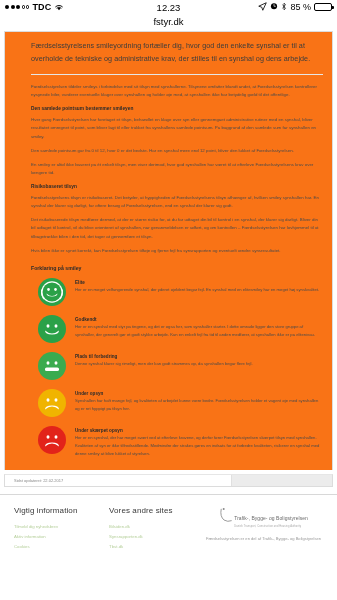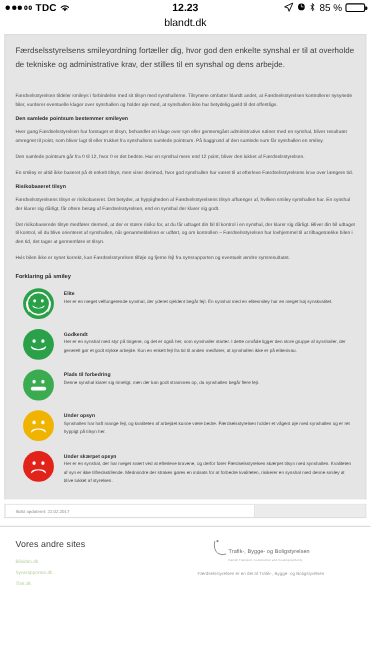--- a/index.html
+++ b/index.html
@@ -23,21 +23,21 @@
     font-weight: bold;
     color: #000;
     background: #fff;
   }
   .sb-left { display: flex; align-items: center; gap: 3px; flex: 1; }
   .signal-dots { display: flex; align-items: center; gap: 1.5px; }
   .dot { width: 4px; height: 4px; border-radius: 50%; background: #000; }
   .dot.hollow { background: #fff; border: 0.8px solid #000; width: 3.2px; height: 3.2px; }
   .carrier { font-size: 9px; letter-spacing: 0.2px; }
   .wifi-icon { display: inline-block; width: 10px; height: 8px; }
-  .sb-center { font-size: 9.5px; font-weight: bold; text-align: center; flex: 0 0 auto; }
+  .sb-center { font-size: 9.5px; font-weight: normal; text-align: center; flex: 0 0 auto; }
   .sb-right { display: flex; align-items: center; justify-content: flex-end; gap: 3px; flex: 1; }
   .loc-icon, .alarm-icon, .bt-icon { display: inline-block; }
   .battery-pct { font-size: 9px; font-weight: normal; }
   .battery {
     width: 18px; height: 8px; border: 1px solid #000; border-radius: 2px;
     position: relative; padding: 1px;
   }
   .battery::after {
     content: ""; position: absolute; right: -3px; top: 2px;
     width: 1.6px; height: 3px; background: #000; border-radius: 0 1px 1px 0;
@@ -59,22 +59,22 @@
     height: 571px;
     overflow: hidden;
     position: relative;
   }
 
   .content-frame {
     border-left: 1px solid #dcdcdc;
     border-right: 1px solid #dcdcdc;
     border-top: 1px solid #dcdcdc;
     margin: 2px 4px 0 4px;
-    padding: 8px 9px 6px 9px;
-    background: #e5e5e5;
+    padding: 8px 9px 6px 26px;
+    background: #f97316;
   }
 
   .lead {
     font-size: 7.2px;
     line-height: 1.75;
     color: #3c3c3c;
     letter-spacing: 0.05px;
   }
 
   .divider {
@@ -234,21 +234,21 @@
       </svg>
     </span>
     <span class="battery-pct">85 %</span>
     <span class="battery">
       <span class="battery-fill" style="width:85%"></span>
     </span>
   </div>
 </div>
 
 <div class="url-bar">
-  <span>blandt.dk</span>
+  <span>fstyr.dk</span>
 </div>
 
 <div class="page">
 
   <div class="content-frame">
 
     <p class="lead">Færdselsstyrelsens smileyordning fortæller dig, hvor god den enkelte synshal er til at overholde de tekniske og administrative krav, der stilles til en synshal og dens arbejde.</p>
 
     <div class="divider"></div>
 
@@ -364,20 +364,26 @@
     </div>
   </div>
 
   <div class="updated-wrap">
     <div class="updated-text">Sidst opdateret: 22.02.2017</div>
     <div class="updated-box"></div>
   </div>
 
   <div class="footer">
 
+    <div class="fcol">
+      <div class="fhead">Vigtig information</div>
+      <a class="flink" href="#">Tilmeld dig nyhedsbrev</a>
+      <a class="flink" href="#">Aktiv information</a>
+      <a class="flink" href="#">Cookies</a>
+    </div>
 
     <div class="fcol">
       <div class="fhead">Vores andre sites</div>
       <a class="flink" href="#">Bilsiden.dk</a>
       <a class="flink" href="#">Synsrapporten.dk</a>
       <a class="flink" href="#">Tbst.dk</a>
     </div>
 
     <div class="fcol logo-col">
       <div class="logo-mark">

